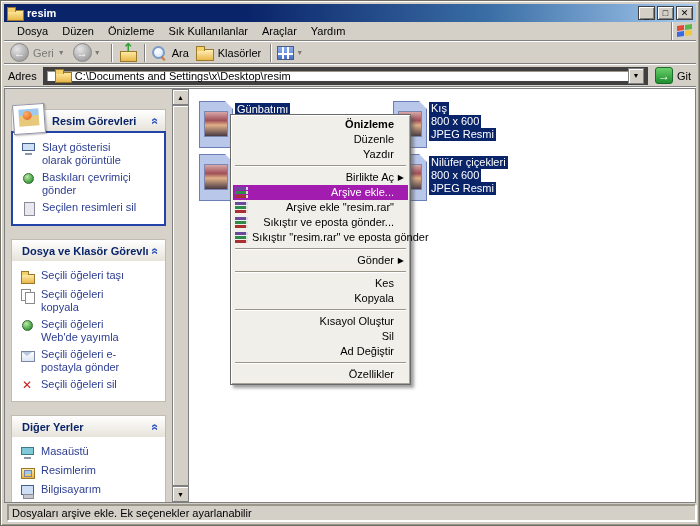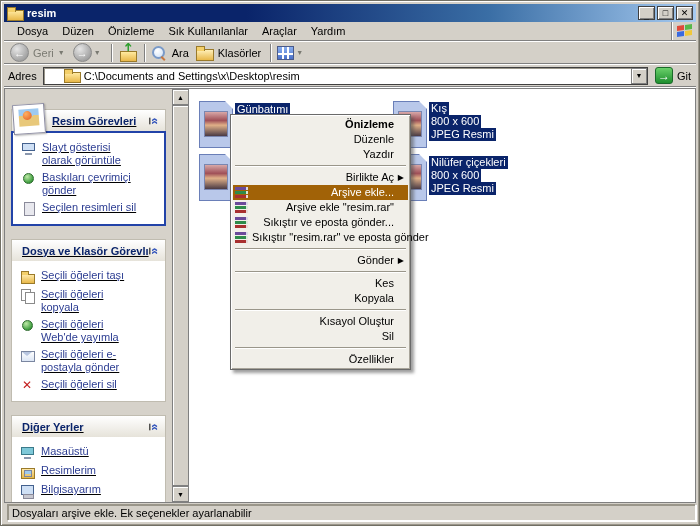--- a/index.html
+++ b/index.html
@@ -70,38 +70,38 @@
   .views-ic { position:relative; width:17px; height:14px; border:1px solid #4a5a8a;
               background:linear-gradient(#8ab0f0,#4a70c8); }
   .views-ic::before { content:""; position:absolute; left:4px; top:0; bottom:0; width:2px; background:#fff; box-shadow:5px 0 0 #fff; }
   .views-ic::after { content:""; position:absolute; top:6px; left:0; right:0; height:2px; background:#fff; }
 
   
   .addressbar { position:absolute; left:3px; top:64px; right:3px; height:22px;
                 display:flex; align-items:center; padding:0 2px; gap:4px;
                 border-bottom:1px solid #808080; box-shadow:0 1px 0 #fff; }
   .addr-label { color:#000; padding:0 2px; }
-  .addr-field { flex:1; height:18px; background:#fff; border:1px solid #404040;
-                box-shadow:inset 1px 1px 0 #9a968a; display:flex; align-items:center; padding-left:20px; gap:4px; }
+  .addr-field { flex:1; height:18px; background:#fff; border:4px solid #404040;
+                box-shadow:inset 1px 1px 0 #9a968a; display:flex; align-items:center; padding-left:8px; gap:4px; }
   .addr-text { flex:1; color:#000; white-space:nowrap; overflow:hidden; }
   .addr-dd { width:16px; height:16px; background:#D4D0C8; border:1px solid #808080;
              box-shadow:inset 1px 1px 0 #fff; display:flex; align-items:center; justify-content:center;
              font-size:7px; color:#000; }
   .git-btn { display:flex; align-items:center; gap:4px; padding:0 3px; }
   .git-ic { width:18px; height:17px; border-radius:3px; border:1px solid #1a6a2a;
             background:linear-gradient(#6ad06a,#1e8e2e); color:#fff; font-weight:bold;
             display:flex; align-items:center; justify-content:center; font-size:12px; }
   .git-text { color:#000; }
 
   
   .main { position:absolute; left:3px; top:87px; right:3px; bottom:22px;
           border:1px solid #808080; background:#fff; overflow:hidden; }
 
   .sidebar { position:absolute; left:0; top:0; bottom:0; width:167px; background:#D6D2CA;
-             padding:20px 6px 0 6px; overflow:hidden;text-decoration:underline; }
+             padding:20px 6px 0 6px; overflow:hidden; }
   .panel { margin-bottom:13px; position:relative; }
   .panel-header { height:22px; background:linear-gradient(#ffffff,#e6e3da); border:1px solid #c0bcb0; border-bottom:none;
                   display:flex; align-items:center; padding:0 6px 0 10px; }
   .panel1 .panel-header { padding-left:40px; }
   .panel-title { font-weight:bold; color:#0A246A; flex:1; font-size:11px; white-space:nowrap; overflow:hidden; }
   .chevron { color:#3355bb; font-weight:bold; transform:rotate(90deg); font-size:12px; }
   .panel-body { background:#fff; padding:6px 20px 6px 6px; border:1px solid #c0bcb0; border-top:none; }
   .panel1 .panel-body { border:2px solid #2243a8; }
   .panel3 .panel-body { padding-bottom:20px; }
   .task-item { display:flex; gap:6px; padding:2px 2px; color:#2c3d92; align-items:flex-start; cursor:pointer; }
@@ -159,21 +159,21 @@
   .tile-text span { display:table; background:#0A246A; color:#fff; padding:0 2px; line-height:13px; white-space:nowrap; }
 
   
   .ctx { position:absolute; left:41px; top:25px; width:181px; z-index:10;
          background:#f1efe9; border:1px solid #6a6a6a;
          box-shadow:inset 1px 1px 0 #fff, inset -1px -1px 0 #a8a49a, 3px 3px 3px rgba(80,80,80,.55);
          padding:2px;text-align:right; }
   .ctx-row { position:relative; height:15px; line-height:15px; padding-left:19px; padding-right:14px;
              color:#000; white-space:nowrap; cursor:default; }
   .ctx-row.bold { font-weight:bold; }
-  .ctx-row.hl { background:#a16207; color:#fff;padding-left:16px; }
+  .ctx-row.hl { background:#a21caf; color:#fff;padding-left:16px; }
   .ctx-sep { height:0; border-top:1px solid #9a968a; border-bottom:1px solid #fff; margin:3px 2px; }
   .ctx-arrow { position:absolute; right:4px; top:0; font-size:8px; }
   .ic-rar { position:absolute; left:2px; top:1px; width:15px; height:13px; }
   .ic-rar::before { content:""; position:absolute; left:0; top:1px; width:13px; height:3px; background:#6a4a9a;
                     box-shadow:0 4px 0 #2e8b4a, 0 8px 0 #a83030; }
   .ic-rar::after { content:""; position:absolute; left:11px; top:1px; width:2px; height:3px; background:#d8d8e8;
                    box-shadow:0 4px 0 #d8e8d8, 0 8px 0 #e8d8d8; }
 
   
   .statusbar { position:absolute; left:6px; right:3px; bottom:3px; height:19px; background:#D4D0C8;
@@ -391,20 +391,21 @@
         <div class="ctx-row">
           <span>Gönder</span>
           <span class="ctx-arrow">▶</span>
         </div>
         <div class="ctx-sep"></div>
         <div class="ctx-row">Kes</div>
         <div class="ctx-row">Kopyala</div>
         <div class="ctx-sep"></div>
         <div class="ctx-row">Kısayol Oluştur</div>
         <div class="ctx-row">Sil</div>
+        <div class="ctx-row">Ad Değiştir</div>
         <div class="ctx-sep"></div>
         <div class="ctx-row">Özellikler</div>
       </div>
 
     </div>
   </div>
 
   <div class="statusbar">
     <div class="status-pane">Dosyaları arşive ekle. Ek seçenekler ayarlanabilir</div>
   </div>

